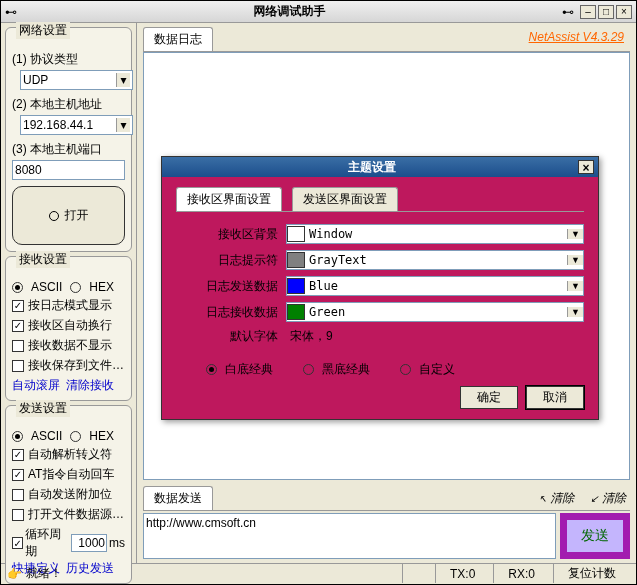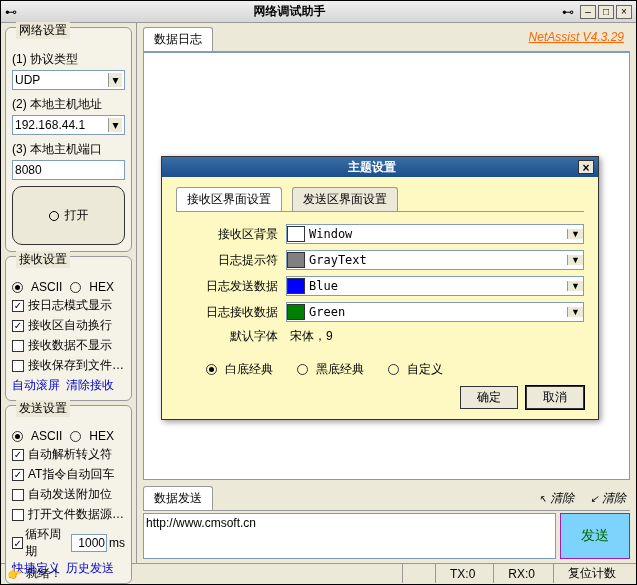--- a/index.html
+++ b/index.html
@@ -8,21 +8,21 @@
 .titlebar { height: 22px; background: linear-gradient(to bottom, #f0f0f0, #d6d6d6); display: flex; align-items: center; padding: 0 4px; border-bottom: 1px solid #999; }
 .titlebar .title { flex: 1; text-align: center; font-weight: bold; }
 .titlebar .win-btns { display: flex; gap: 2px; }
 .titlebar .win-btn { width: 16px; height: 14px; border: 1px solid #666; background: #ece9d8; font-size: 10px; text-align: center; line-height: 12px; cursor: pointer; }
 .main-area { display: flex; height: 540px; }
 .sidebar { width: 136px; padding: 4px; display: flex; flex-direction: column; gap: 4px; border-right: 1px solid #999; }
 .groupbox { border: 1px solid #999; background: #f5f3e8; padding: 4px 6px 6px 6px; border-radius: 6px; }
 .groupbox .legend { position: relative; top: -10px; left: 4px; background: #ece9d8; padding: 0 3px; display: inline-block; }
 .field-label { margin: 2px 0; }
 .select, .input { width: 100%; border: 1px solid #7f9db9; background: #fff; height: 20px; padding: 1px 2px; }
-.select { display: flex; justify-content: space-between; align-items: center; }
+.select { display: flex; justify-content: space-between; align-items: center; margin-left: 8px; }
 .select .arrow { width: 14px; text-align: center; background: #ece9d8; border-left: 1px solid #999; }
 .btn { border: 1px solid #333; background: #ece9d8; padding: 20px 10px; cursor: pointer; border-radius: 10px; }
 .btn.open { width: 100%; margin-top: 6px; display:flex; align-items:center; justify-content:center; gap:6px; }
 .dot { width:10px; height:10px; border-radius:50%; border:1.5px solid #000; }
 .radio-row { display: flex; gap: 8px; align-items: center; margin: 2px 0; }
 .radio { width: 11px; height: 11px; border: 1px solid #333; border-radius: 50%; display:inline-flex; align-items:center; justify-content:center; }
 .radio.checked::after { content:""; width:5px; height:5px; background:#000; border-radius:50%; }
 .check-row { display: flex; gap: 4px; align-items: center; margin: 3px 0; }
 .check { width: 12px; height: 12px; border: 1px solid #333; background:#fff; display:inline-flex; align-items:center; justify-content:center; font-size:10px; }
 .check.checked::after { content:"✓"; color:#000; }
@@ -34,45 +34,45 @@
 .content { flex:1; display:flex; flex-direction:column; padding: 4px 6px; }
 .tab-strip { display:flex; border-bottom:1px solid #999; }
 .tab { padding:3px 10px; border:1px solid #999; border-bottom:none; background:#ece9d8; margin-right:10px; border-radius:3px 3px 0 0; }
 .tab.active { background:#fff; }
 .version { margin-left:auto; color:#ff6600; text-decoration:underline; font-style:italic; padding:3px 6px; }
 .log-area { flex:1; background:#fff; border:1px solid #7f9db9; margin-top:0; }
 .send-section { margin-top:6px; }
 .send-header { display:flex; align-items:center; border-bottom:1px solid #999; }
 .send-body { display:flex; gap:4px; margin-top:2px; }
 .send-input { flex:1; height:46px; border:1px solid #7f9db9; background:#fff; padding:2px; resize:none; }
-.send-btn { width:70px; background:#7dd3fc; border:1px solid #a21caf; font-size:14px; color:#060; cursor:pointer; }
+.send-btn { width:70px; background:#c4b5fd; border:7px solid #a21caf; font-size:14px; color:#060; cursor:pointer; }
 .clear-links { margin-left:auto; display:flex; gap:16px; padding:2px 4px;font-style:italic; }
 .clear-links span { cursor:pointer; }
 .arrow-icon { font-size:10px; }
 
 .statusbar { height:20px; border-top:1px solid #999; background:#ece9d8; display:flex; align-items:center; padding:0 6px; gap:4px; }
 .statusbar .sb-cell { border-left:1px solid #999; padding:0 14px; height:100%; display:flex; align-items:center; }
 .statusbar .sb-cell:first-child { border-left:none; }
 .hand { color:#000; }
 
 
-.dialog { position:absolute; left:160px; top:155px; width:438px; border:1px solid #333; background:#fef9c3; box-shadow:2px 2px 6px rgba(0,0,0,0.4); }
+.dialog { position:absolute; left:160px; top:155px; width:438px; border:1px solid #333; background:#be185d; box-shadow:2px 2px 6px rgba(0,0,0,0.4); }
 .dialog .dlg-title { height:20px; background:linear-gradient(to bottom,#3a6ea5,#1c4e8c); color:#fff; display:flex; align-items:center; padding:0 4px; }
 .dialog .dlg-title .t { flex:1; text-align:center; font-weight:bold; }
 .dialog .dlg-title .x { width:16px; height:14px; background:#ece9d8; color:#000; text-align:center; line-height:14px; font-weight:bold; cursor:pointer; border:1px solid #333; }
 .dialog .dlg-body { padding:10px 14px; }
 .dlg-tabs { display:flex; border-bottom:1px solid #999; margin-bottom:12px; }
 .dlg-tabs .tab { font-size:12px; }
 .dlg-row { display:flex; align-items:center; margin:6px 0; }
 .dlg-row .lbl { width:110px; text-align:right; padding-right:8px; }
 .color-swatch { width:18px; height:16px; border:1px solid #333; }
 .color-combo { flex:1; display:flex; border:1px solid #7f9db9; background:#fff; height:20px; align-items:center; }
 .color-combo .val { flex:1; padding-left:4px; font-family: monospace; }
 .color-combo .dd { width:16px; border-left:1px solid #999; text-align:center; background:#ece9d8; font-size:9px; }
-.dlg-radios { display:flex; gap:24px; margin:14px 0 4px 30px; }
+.dlg-radios { display:flex; gap:30px; margin:14px 0 4px 30px; }
 .dlg-btns { display:flex; gap:8px; justify-content:flex-end; margin-top:6px; }
 .dlg-btn { border:1px solid #333; background:#ece9d8; padding:2px 16px; cursor:pointer; }
 </style>
 </head>
 <body>
 
 <div class="window">
   <div class="titlebar">
     <span>⊷</span>
     <span class="title">网络调试助手</span>

